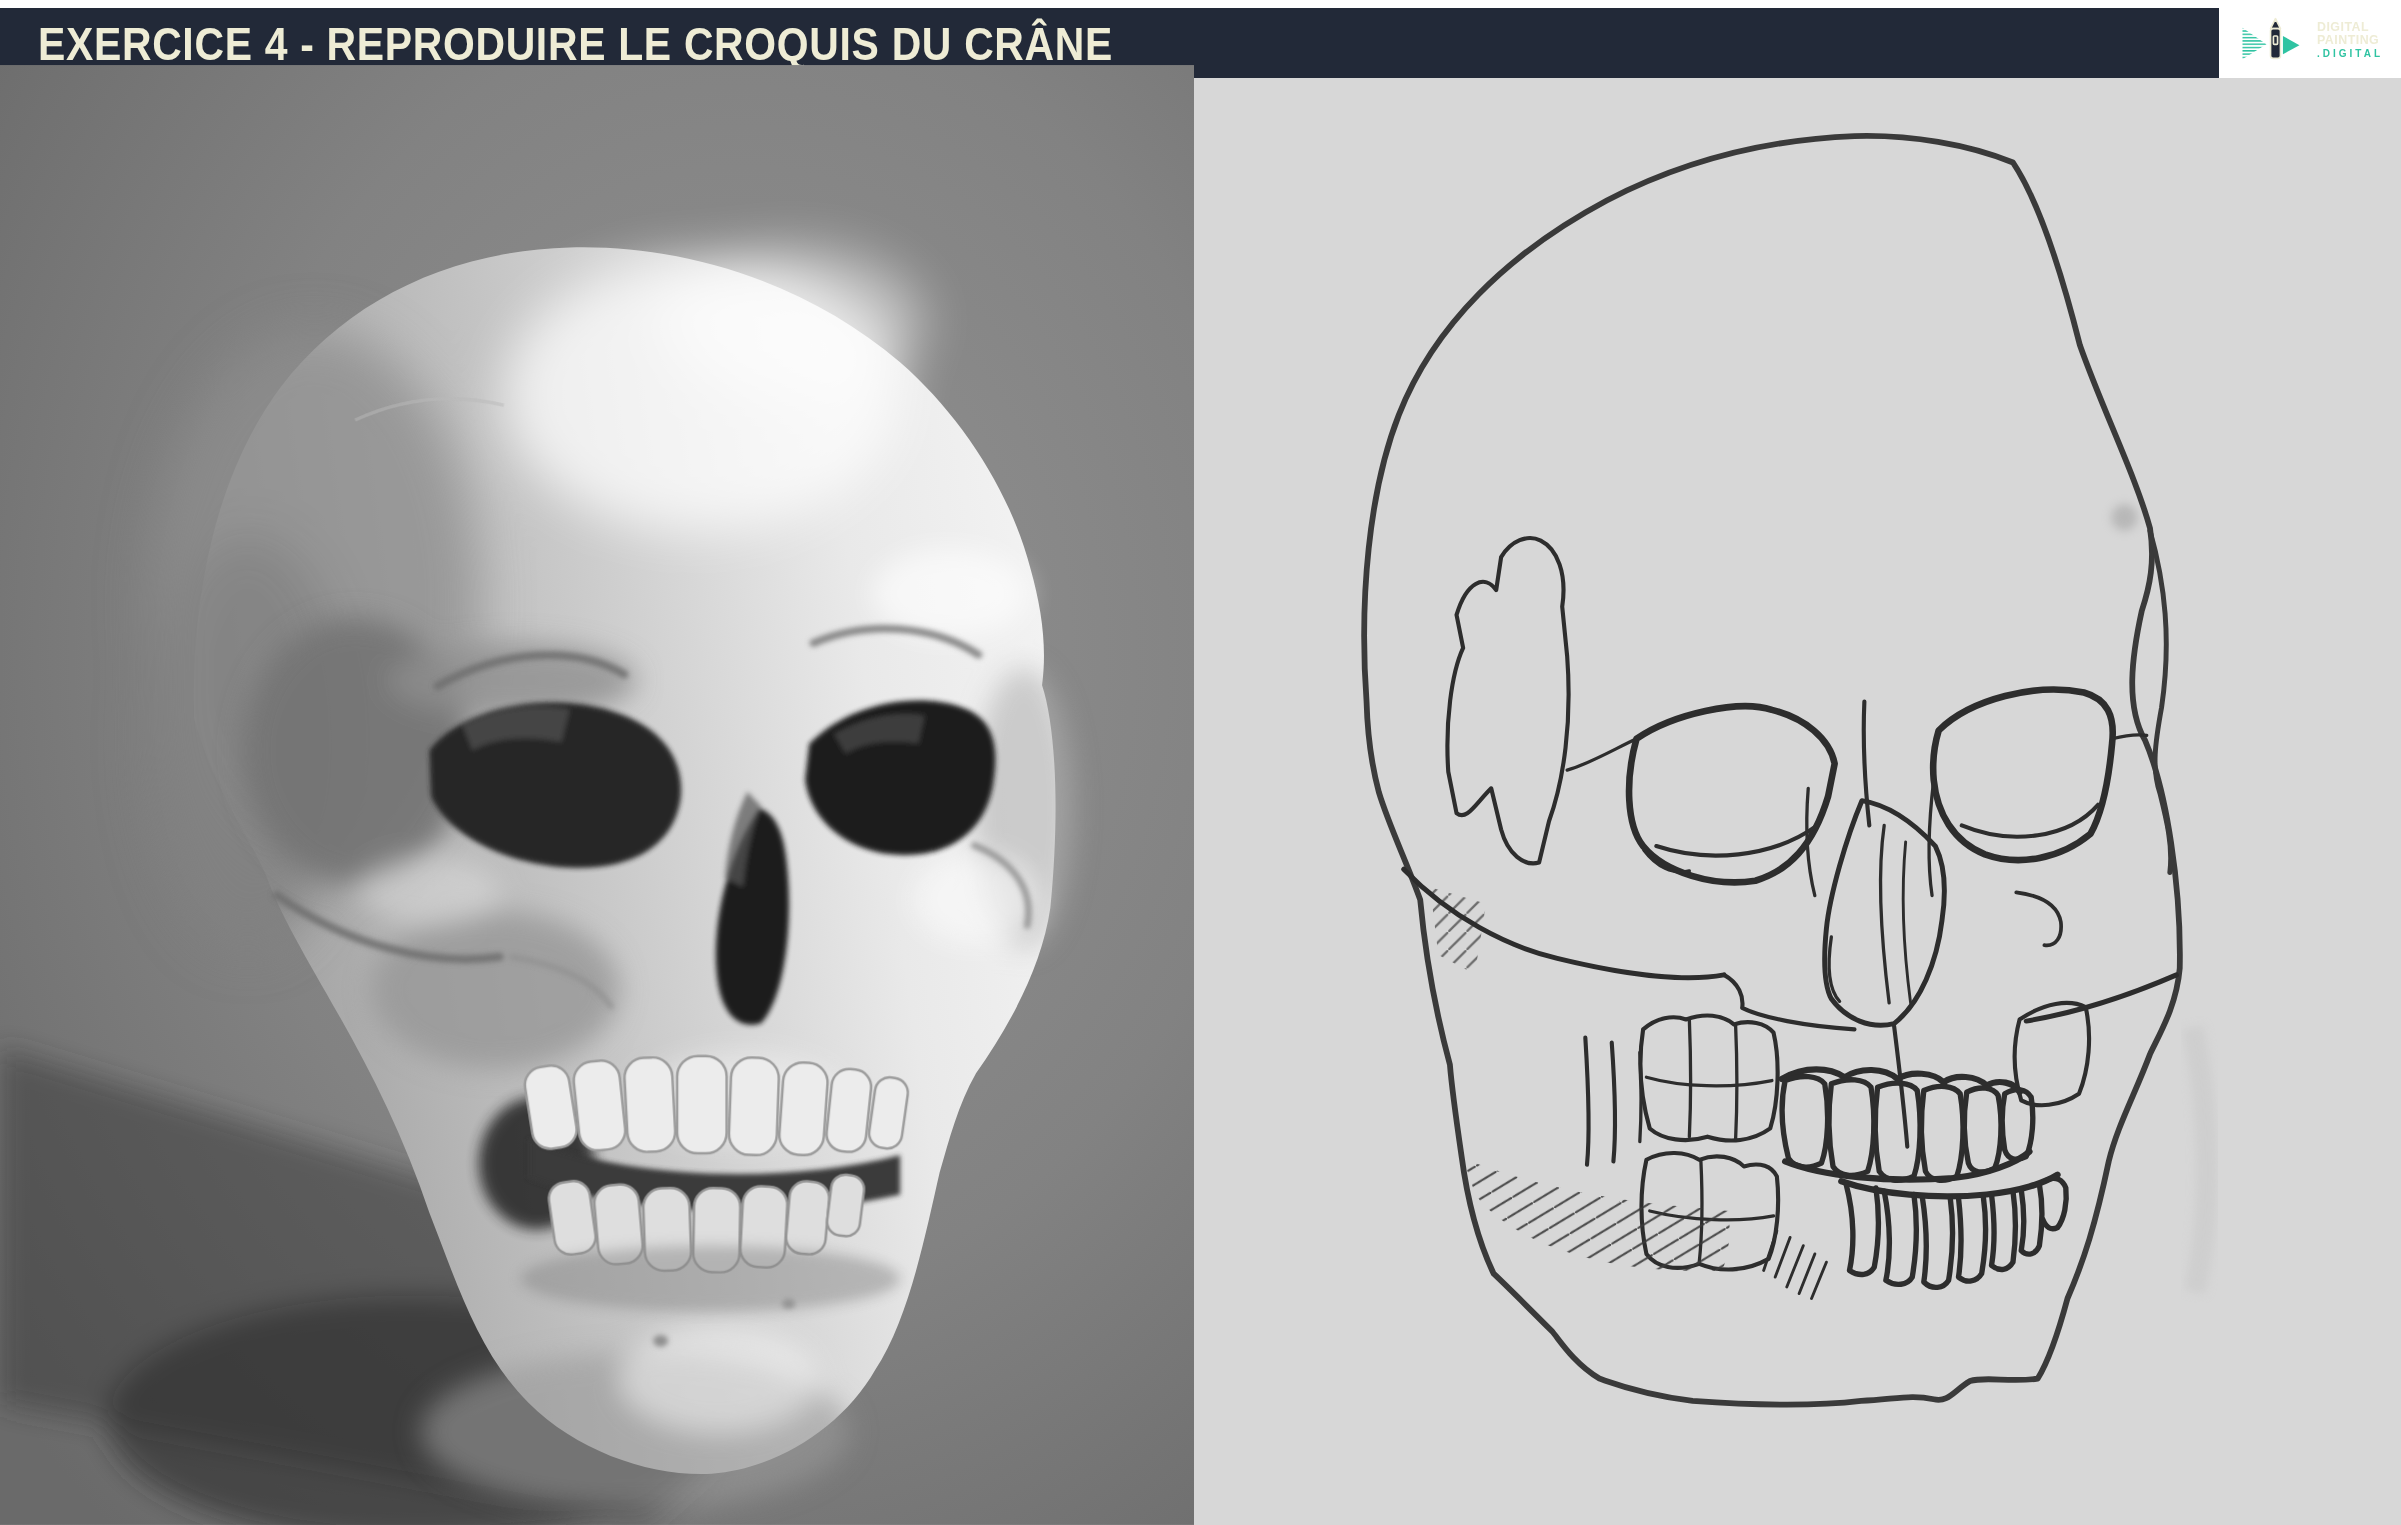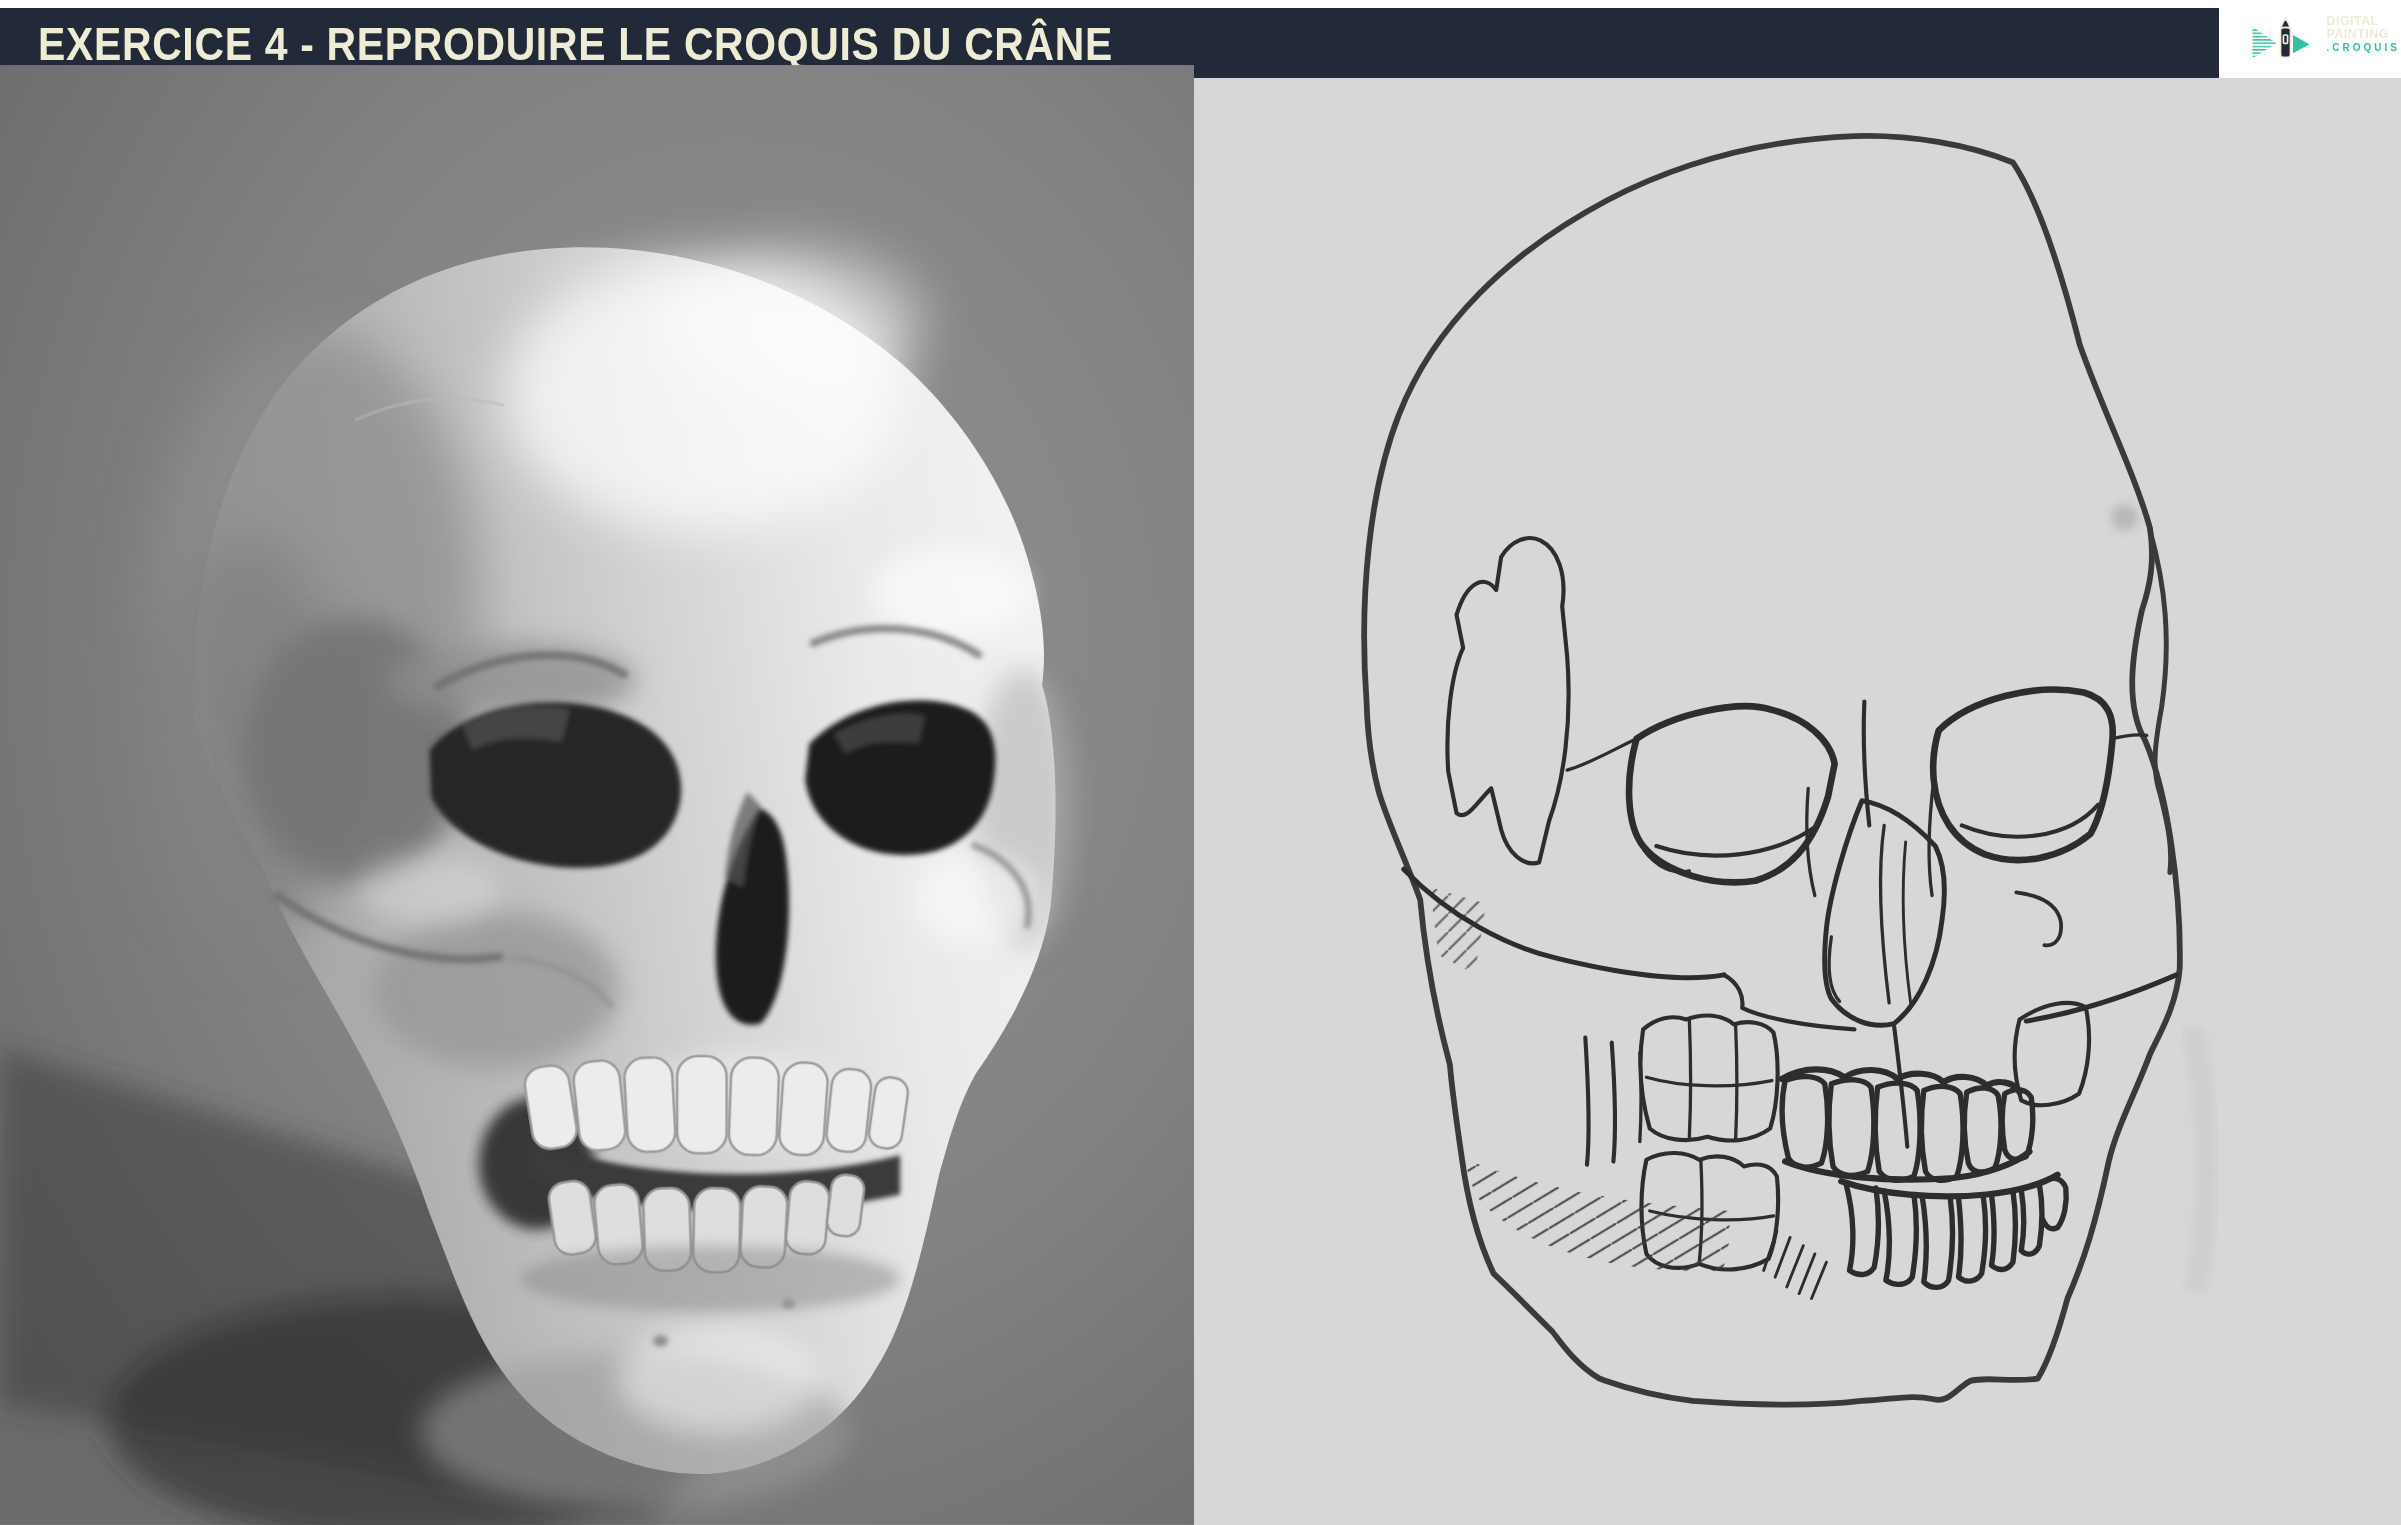--- a/index.html
+++ b/index.html
@@ -11,22 +11,22 @@
     position:absolute;left:0;top:8.3px;width:2219px;height:70px;
     background:var(--header-bar,#222938);z-index:1;
   }
   .page-title{
     position:absolute;left:38px;top:7.4px;white-space:nowrap;
     font-size:47px;font-weight:bold;letter-spacing:0.8px;
     color:var(--header-text,#eeecd5);
     transform:scaleX(.87);transform-origin:left center;
   }
   .logo{
-    position:absolute;right:1px;top:15px;height:51px;display:flex;
-    gap:5.8px;z-index:3;
+    position:absolute;right:18px;top:15px;height:51px;display:flex;
+    align-items:center;gap:5.8px;z-index:3;
   }
   .logo-text{display:flex;flex-direction:column;line-height:1.08}
   .logo-word{font-weight:bold;font-size:12.4px;letter-spacing:0.5px;color:var(--header-text,#eeecd5)}
   .logo-school{font-weight:bold;font-size:10px;letter-spacing:3px;color:var(--logo-accent,#2fc3a2);margin-top:1.7px}
   .panel-left{position:absolute;left:0;top:65px;width:1194px;height:1460px;z-index:2}
   .panel-right{position:absolute;left:1194px;top:78px;width:1207px;height:1447px;z-index:2;background:var(--sketch-bg,#d7d7d7)}
   svg{display:block}
   .sk{stroke:var(--sketch-line,#2d2d2d);fill:none;stroke-linecap:round;stroke-linejoin:round}
 </style>
 </head>
@@ -50,21 +50,21 @@
         <polygon points="37,15 43,3 49,15"></polygon>
         <rect x="37" y="15" width="12" height="36" rx="3"></rect>
         <rect x="40.5" y="24" width="5" height="10" rx="1"></rect>
         <line x1="43" y1="7" x2="43" y2="3"></line>
       </g>
     </svg>
   </span>
   <span class="logo-text">
     <span class="logo-word">DIGITAL</span>
     <span class="logo-word">PAINTING</span>
-    <span class="logo-school">.CROQUIS</span>
+    <span class="logo-school">.DIGITAL</span>
   </span>
 </div>
 
 <div class="panel-left">
 <svg width="1194" height="1460" viewBox="0 0 1446 1768">
   <defs>
     <radialGradient id="bgGrad" cx="62%" cy="40%" r="80%">
       <stop offset="0%" stop-color="var(--render-bg-center,#929292)"></stop>
       <stop offset="55%" stop-color="#828282"></stop>
       <stop offset="100%" stop-color="var(--render-bg-edge,#6a6a6a)"></stop>

